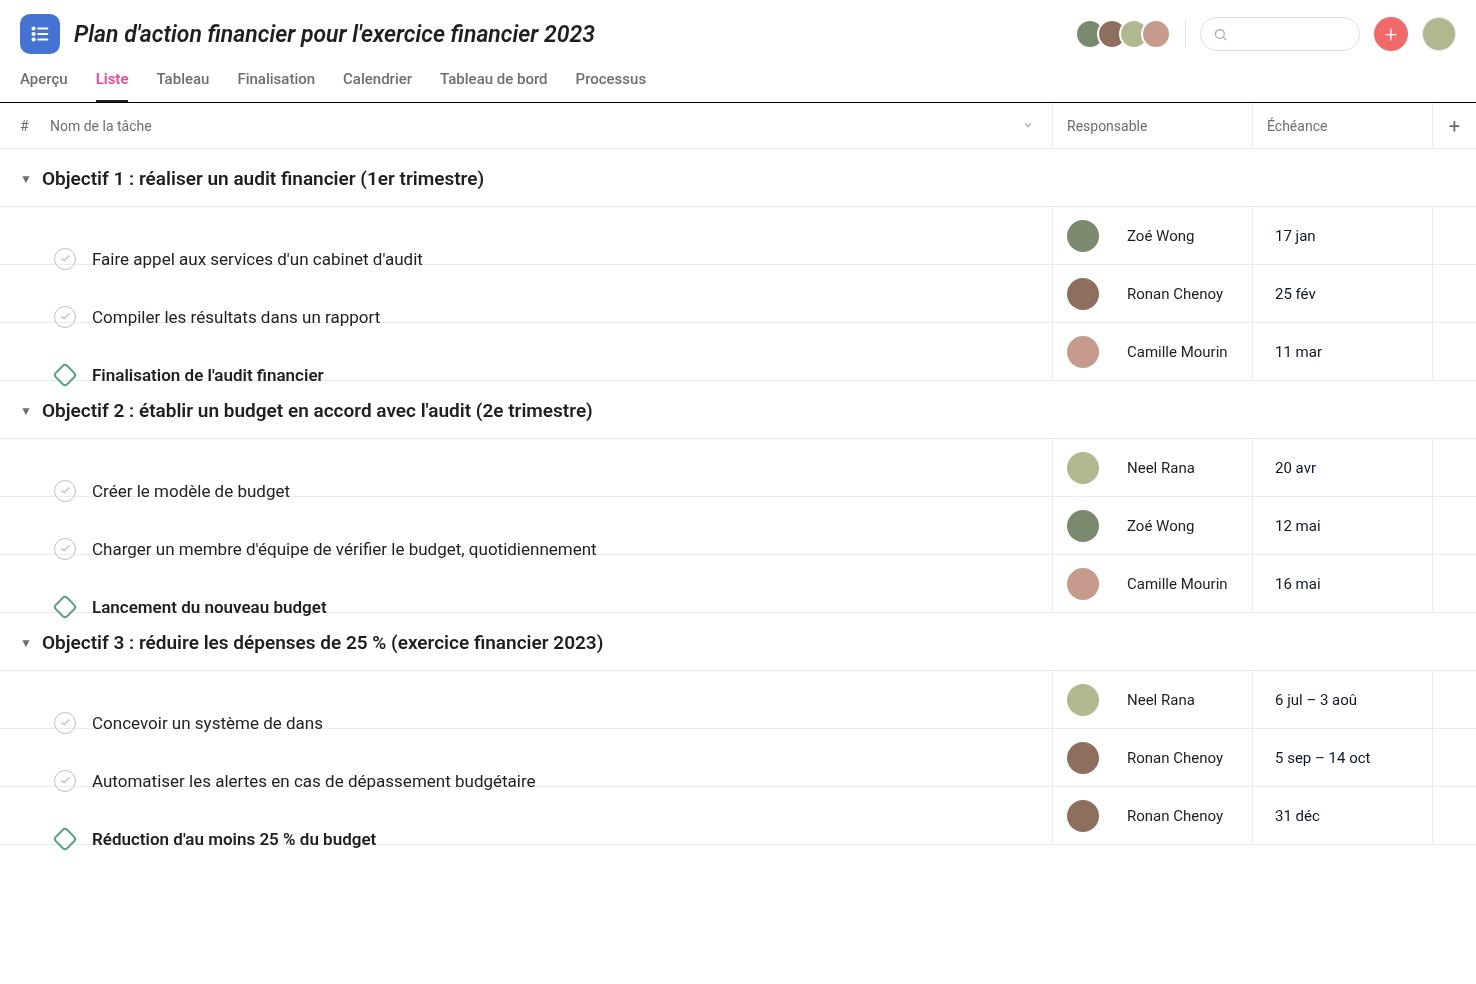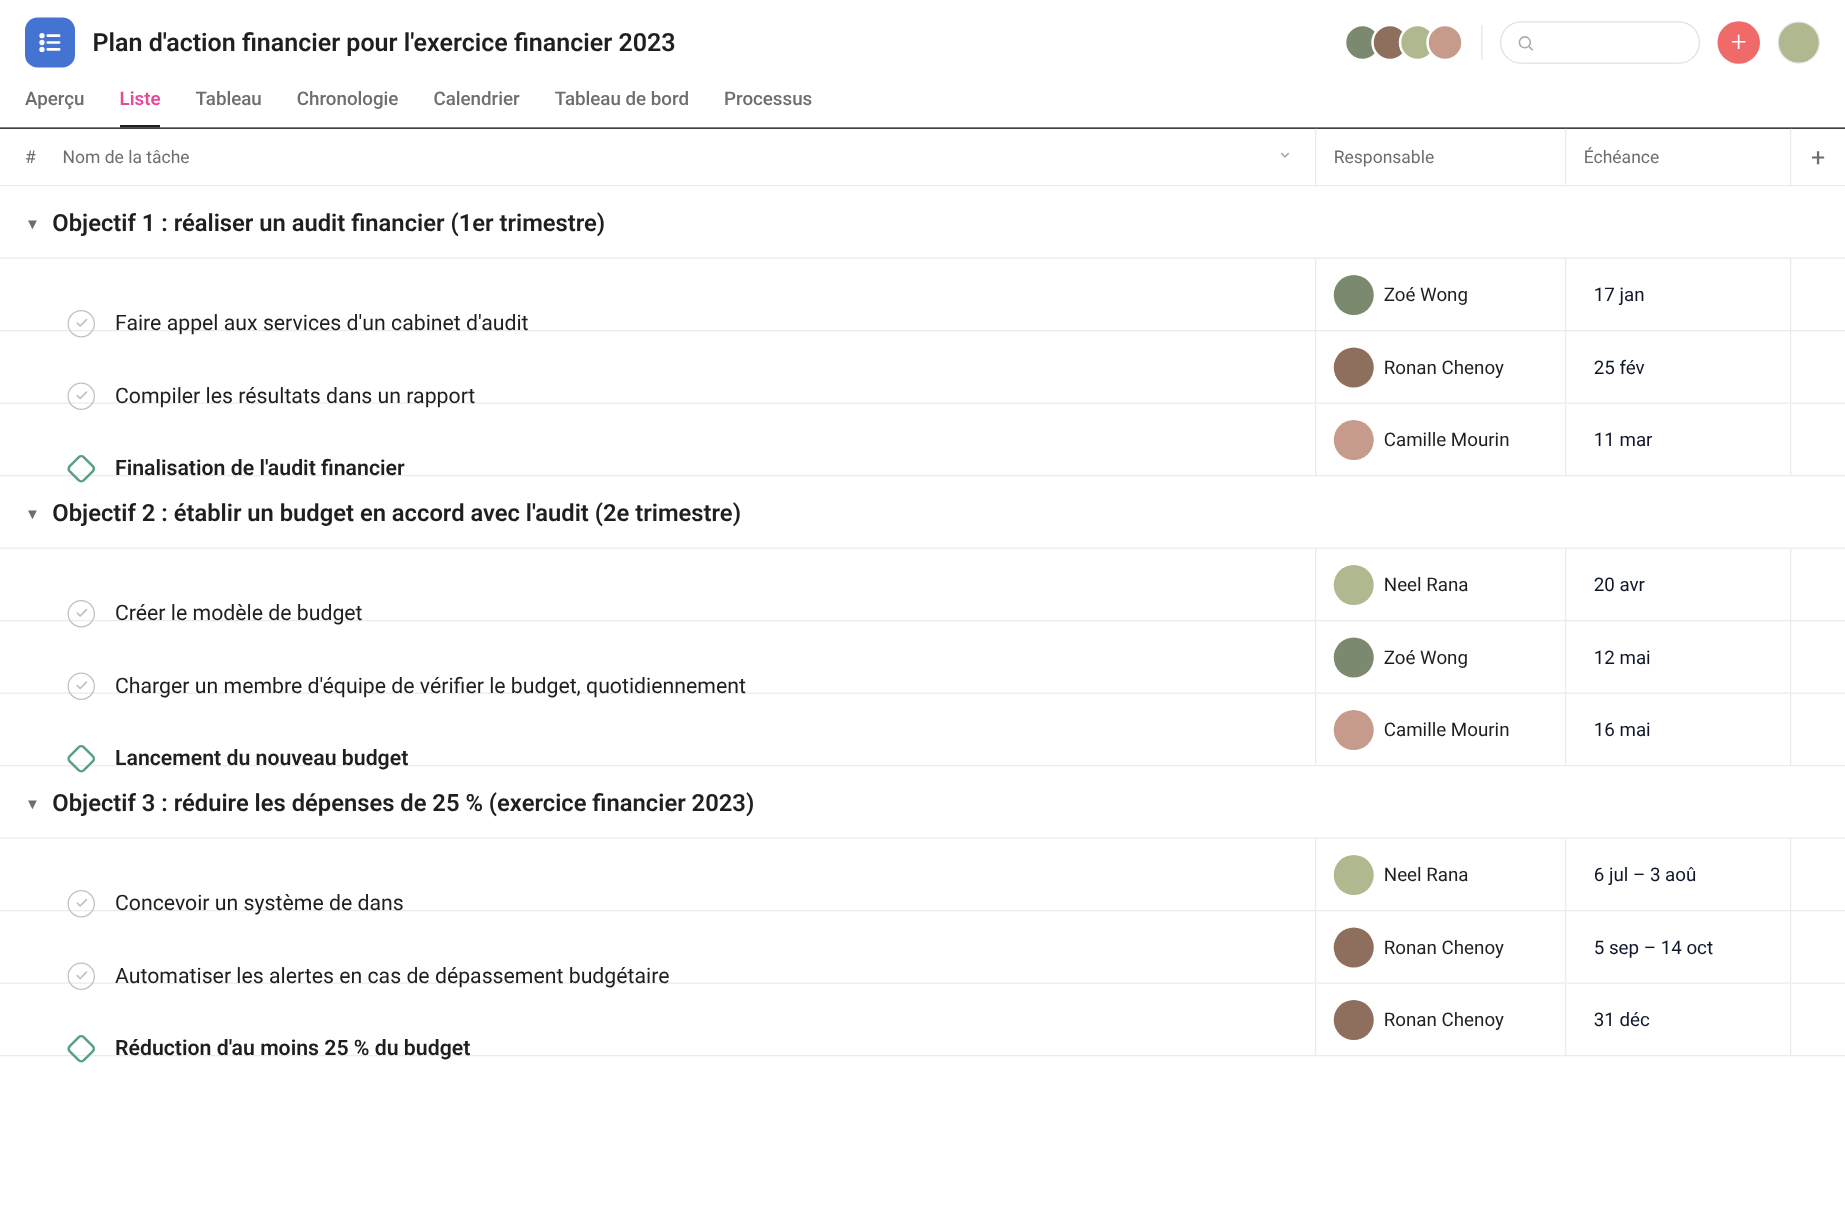--- a/index.html
+++ b/index.html
@@ -17,21 +17,21 @@
     align-items: center;
     padding: 14px 20px 10px 20px;
     justify-content: space-between;
   }
   .header-left { display: flex; align-items: center; gap: 14px; }
   .project-icon {
     width: 40px; height: 40px; border-radius: 10px;
     background: #4573D2; display:flex; align-items:center; justify-content:center;
   }
   .project-icon svg { width:22px; height:22px; }
-  .project-title { font-size: 20px; font-weight: 600; }
+  .project-title { font-size: 23px; font-weight: 600; font-style: italic; }
   .header-right { display:flex; align-items:center; gap:14px; }
   .avatar-stack { display:flex; }
   .avatar-stack .avatar { margin-left:-8px; border:2px solid #fff; }
   .avatar {
     width:30px; height:30px; border-radius:50%;
     display:flex; align-items:center; justify-content:center;
     font-size:12px; font-weight:500; color:#fff;
   }
   .divider-v { width:1px; height:28px; background:#e5e5e5; }
   .search-box {
@@ -102,21 +102,21 @@
     flex-shrink:0;
   }
   .task-check svg { width:11px; height:11px; stroke:#c0c0c0; }
   .milestone-icon {
     width:18px; height:18px; transform:rotate(45deg);
     border:2px solid #58A182; border-radius:4px; flex-shrink:0;
     margin:2px;
   }
   .cell-resp {
     width:200px; border-left:1px solid #edeae9; height:100%;
-    display:flex; align-items:center; padding-left:14px; gap:8px;
+    display:flex; align-items:center; padding-left:14px; gap:28px;
     font-size:15px;
   }
   .cell-resp .avatar { width:32px; height:32px; }
   .cell-due {
     width:180px; border-left:1px solid #edeae9; height:100%;
     display:flex; align-items:center; padding-left:22px;
     font-size:15px; color:#0f172a;
   }
   .cell-extra {
     width:44px; border-left:1px solid #edeae9; height:100%;
@@ -159,21 +159,21 @@
     </div>
     <div class="add-btn">+</div>
     <div class="user-avatar avatar c4"></div>
   </div>
 </div>
 
 <div class="tabs" id="tabs">
     <div class="tab">Aperçu</div>
     <div class="tab active">Liste</div>
     <div class="tab">Tableau</div>
-    <div class="tab">Chronologie</div>
+    <div class="tab">Finalisation</div>
     <div class="tab">Calendrier</div>
     <div class="tab">Tableau de bord</div>
     <div class="tab">Processus</div>
   </div>
 
 <div class="cols">
   <div class="col-hash">#</div>
   <div class="col-name">
     <span>Nom de la tâche</span>
     <span class="chev">

